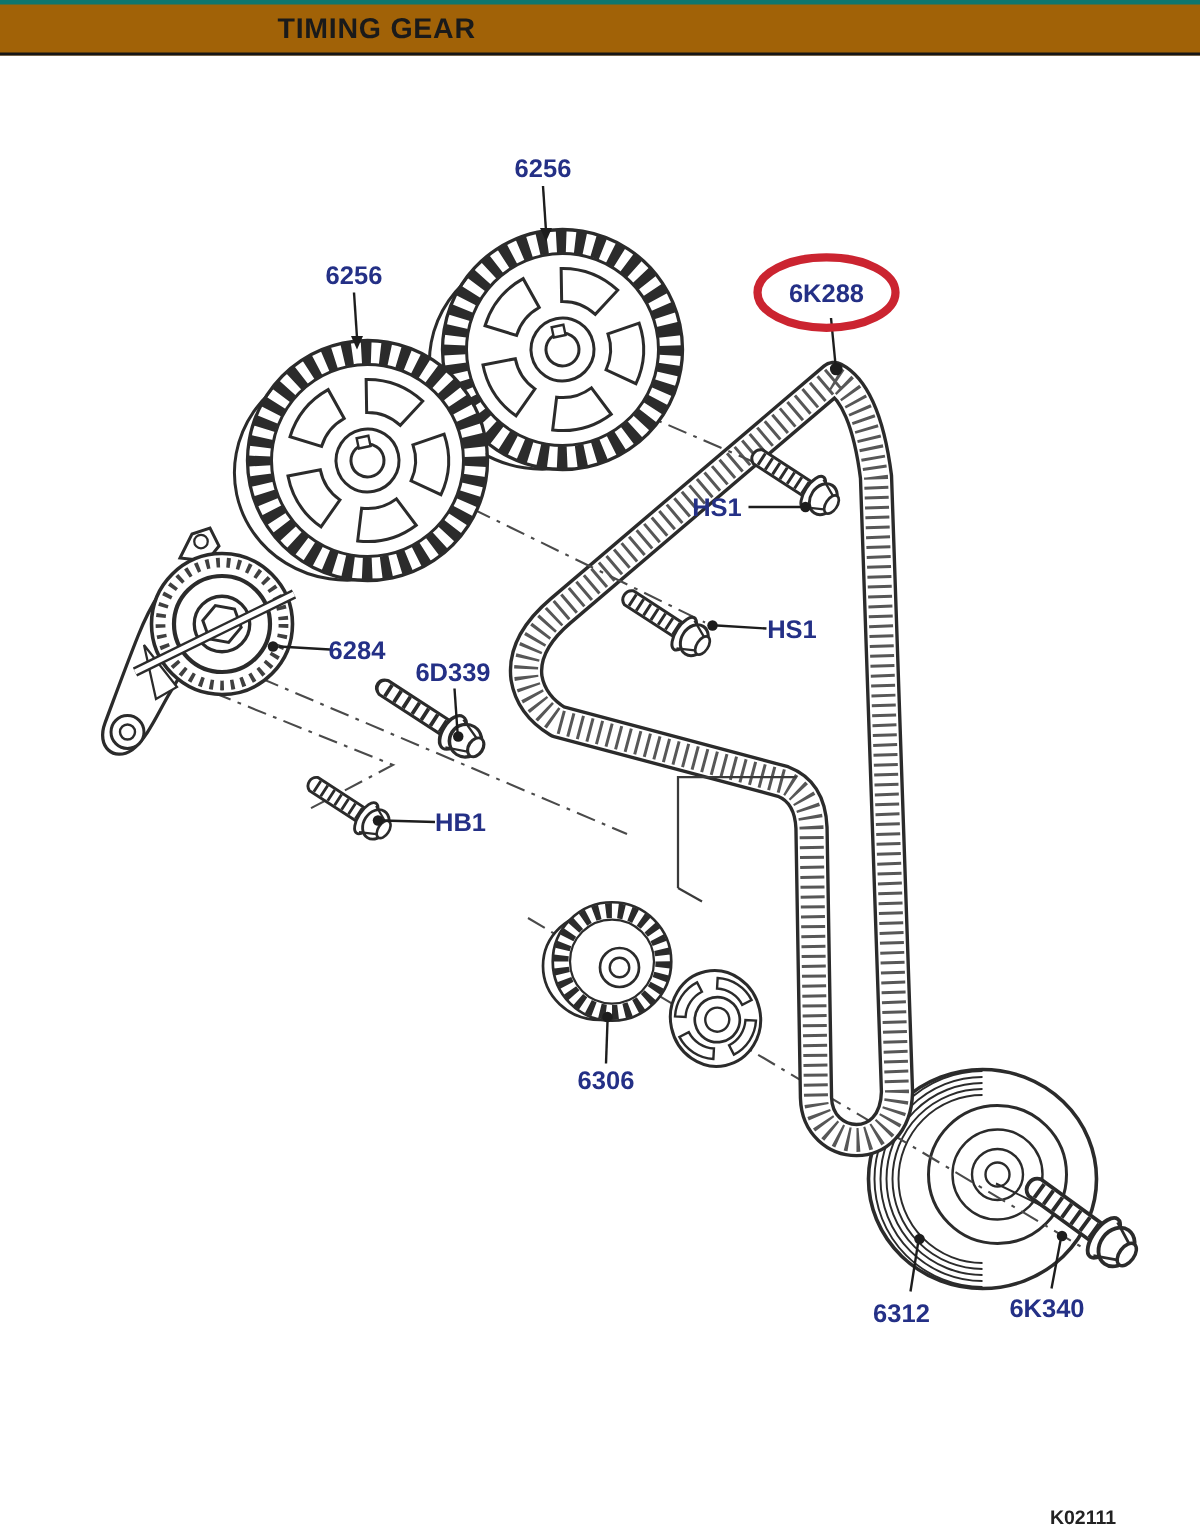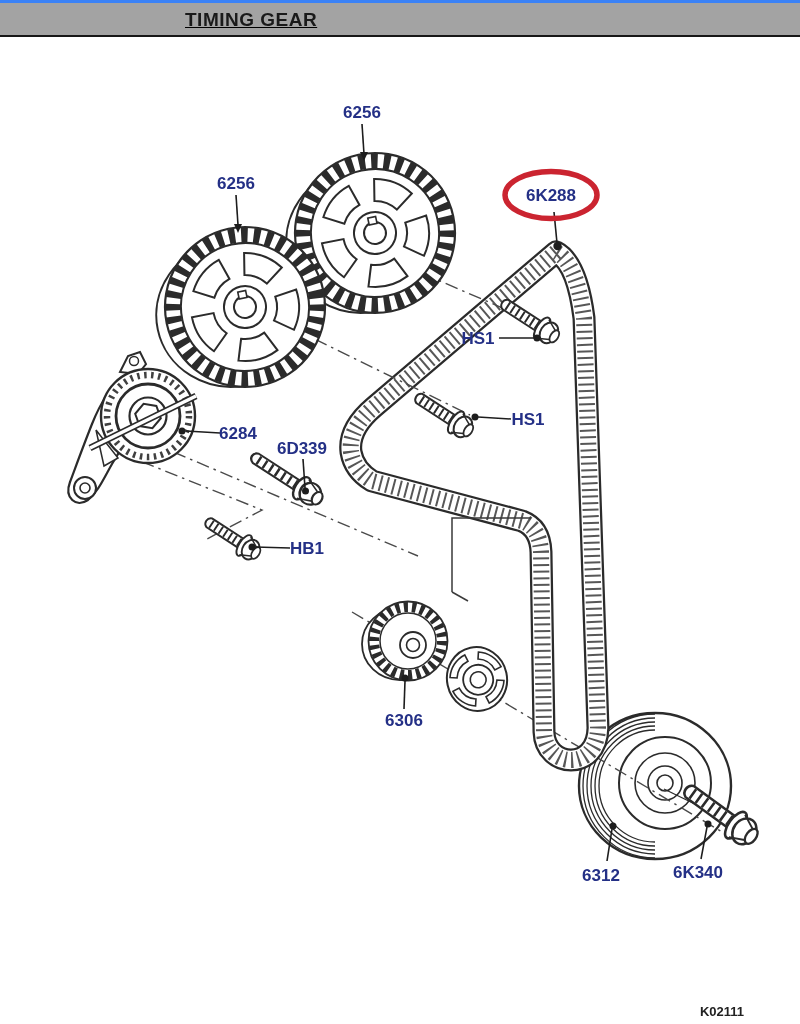--- a/index.html
+++ b/index.html
@@ -1,19 +1,19 @@
 <!DOCTYPE html>
 <html><head>
 <meta charset="utf-8">
 <style>
   html,body{margin:0;padding:0;background:#e8e8e8;}
   .page{position:relative;width:800px;height:1024px;background:#fff;overflow:hidden;
         font-family:"Liberation Sans", sans-serif;}
-  header.bar{position:absolute;top:0;left:0;right:0;height:32px;background:#a3a3a3;
-        border-top:3px solid #3b82f6;border-bottom:2px solid #161616;text-decoration:underline;}
+  header.bar{position:absolute;top:0;left:0;right:0;height:32px;background:#a16207;
+        border-top:3px solid #0f766e;border-bottom:2px solid #161616;}
   header.bar h1{margin:0;padding:6px 0 0 185px;font-size:19px;font-weight:bold;
         letter-spacing:.5px;color:#1a1a1a;}
   svg.diag{position:absolute;top:0;left:0;}
   .ln{stroke:#2b2b2b;fill:none;}
   .wf{fill:#ffffff;}
   .lbl{font-family:"Liberation Sans", sans-serif;font-size:17px;font-weight:bold;
        fill:#243086;text-anchor:middle;}
   .code{font-family:"Liberation Sans", sans-serif;font-size:13px;font-weight:bold;
        fill:#222;text-anchor:middle;}
   .dash{stroke:#4a4a4a;stroke-width:1.4;fill:none;stroke-dasharray:13 5 2.5 5;}

